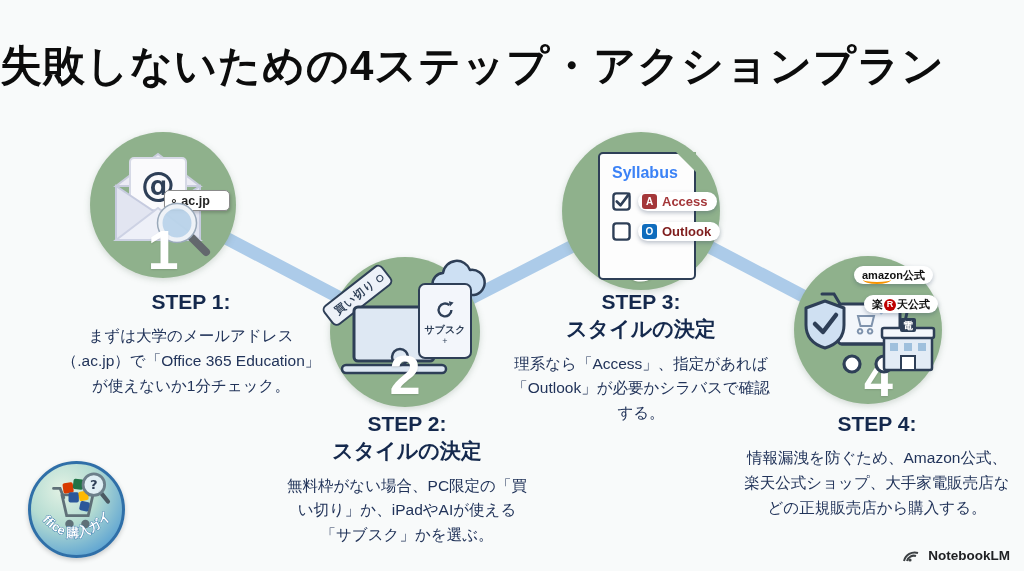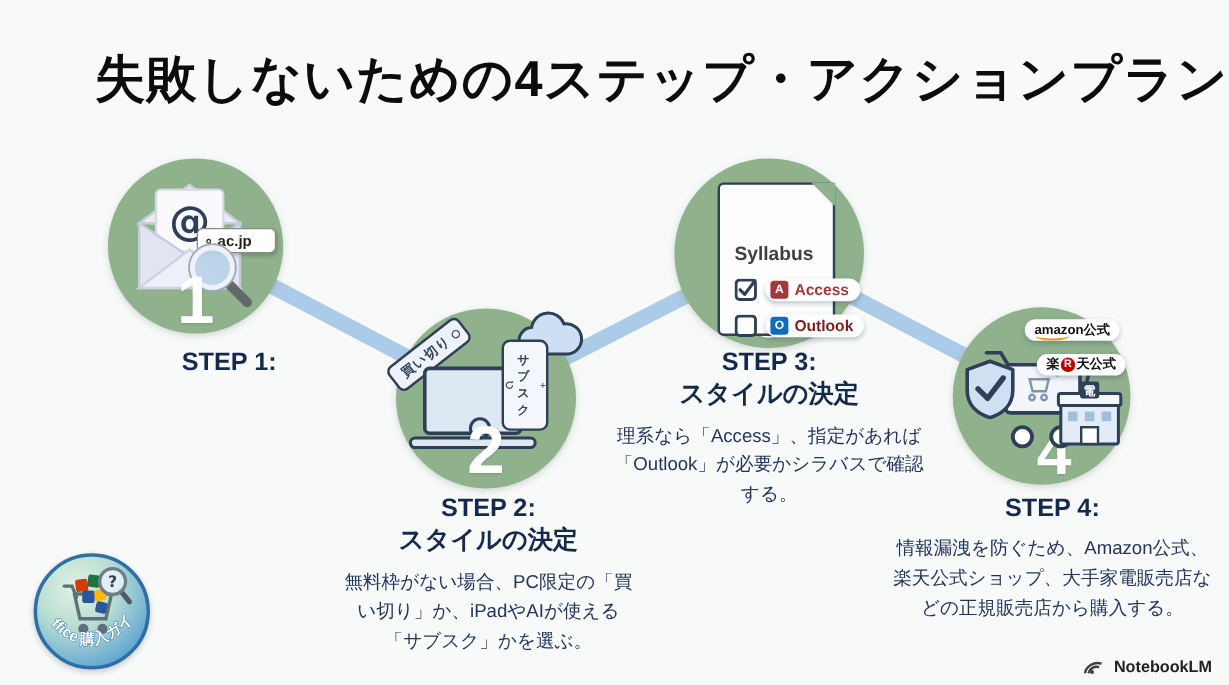--- a/index.html
+++ b/index.html
@@ -6,21 +6,21 @@
   html,body { width:1024px; height:571px; }
   body {
     font-family:"Liberation Sans","DejaVu Sans",sans-serif;
     background:#f8fafa; position:relative; overflow:hidden;
   }
   .canvas { position:absolute; inset:0; width:1024px; height:571px; }
 
   
   .title {
     position:absolute; top:38px; left:0; width:1024px;
-    text-align:right; font-size:42px; font-weight:800;
+    text-align:left; font-size:42px; font-weight:800;
     color:#0c0c0c; letter-spacing:1px;
   }
 
   
   .connector { position:absolute; inset:0; z-index:0; }
 
   
   .circle {
     position:absolute; border-radius:50%;
     background:#8fb18c; z-index:1;
@@ -68,41 +68,41 @@
     background:#edf1f8; border:2px solid #2e3f57; border-radius:6px;
     padding:3px 14px 3px 8px; font-size:11px; font-weight:700; color:#2e3f57;
     letter-spacing:1px; white-space:nowrap;
   }
   .s2-tag::after {
     content:""; position:absolute; right:4px; top:50%; transform:translateY(-50%);
     width:5px; height:5px; border:1.5px solid #2e3f57; border-radius:50%;
   }
   .s2-laptop { position:absolute; left:8px; top:48px; width:110px; height:72px; }
   .s2-card {
-    position:absolute; left:88px; top:26px; width:39px; height:76px;
+    position:absolute; left:88px; top:26px; width:54px; height:76px;
     background:#f3f6fb; border:2.5px solid #2e3f57; border-radius:7px;
-    display:flex; flex-direction:row; align-items:center; justify-content:center; gap:2px;
+    display:flex; flex-direction:column; align-items:center; justify-content:center; gap:2px;
     z-index:2;
   }
   .s2-card-label { font-size:10px; font-weight:700; color:#2e3f57; }
   .s2-card-plus { font-size:9px; color:#2e3f57; line-height:.5; }
   .s2-cloud { position:absolute; left:100px; top:2px; width:58px; height:40px; z-index:1; }
 
   
   .s3-doc {
     position:absolute; left:36px; top:20px; width:98px; height:128px;
     background:#fdfdfd; border:2.5px solid #2e3f57; border-radius:5px;
     padding:10px 0 0 12px; z-index:2;
   }
   .s3-doc::after { 
     content:""; position:absolute; right:-2px; top:-2px;
     border-style:solid; border-width:0 20px 20px 0;
     border-color:transparent #8fb18c transparent transparent;
   }
-  .s3-doc-title { font-size:16px; font-weight:800; color:#404040; margin-bottom:10px;margin-top:40px; }
+  .s3-doc-title { font-size:16px; font-weight:800; color:#3b82f6; margin-bottom:10px; }
   .s3-row { display:flex; align-items:center; gap:7px; margin-bottom:11px; }
   .s3-check { width:19px; height:19px; flex:none; }
   .s3-pill {
     display:flex; align-items:center; gap:5px;
     background:#fff; border-radius:12px; padding:2px 9px 2px 4px;
     box-shadow:0 2px 4px rgba(40,60,90,.3); white-space:nowrap;
   }
   .s3-sq {
     width:15px; height:15px; border-radius:3px; flex:none;
     color:#fff; font-size:10px; font-weight:800;
@@ -267,20 +267,21 @@
         <rect x="24" y="27" width="8" height="8" fill="#9fc0dd"></rect>
         <rect x="38" y="27" width="8" height="8" fill="#9fc0dd"></rect>
         <rect x="21" y="40" width="14" height="14" fill="#ffffff" stroke="#2e3f57" stroke-width="2"></rect>
       </svg>
     </div>
     <div class="step-number">4</div>
   </div>
 
   <div class="stepblock sb1">
     <div class="step-heading"><span>STEP 1:</span><br></div>
+    <div class="step-body">まずは大学のメールアドレス（.ac.jp）で「Office 365 Education」が使えないか1分チェック。</div>
   </div>
 
   <div class="stepblock sb2">
     <div class="step-heading"><span>STEP 2:</span><br><span>スタイルの決定</span></div>
     <div class="step-body">無料枠がない場合、PC限定の「買い切り」か、iPadやAIが使える「サブスク」かを選ぶ。</div>
   </div>
 
   <div class="stepblock sb3">
     <div class="step-heading"><span>STEP 3:</span><br><span>スタイルの決定</span></div>
     <div class="step-body">理系なら「Access」、指定があれば「Outlook」が必要かシラバスで確認する。</div>

